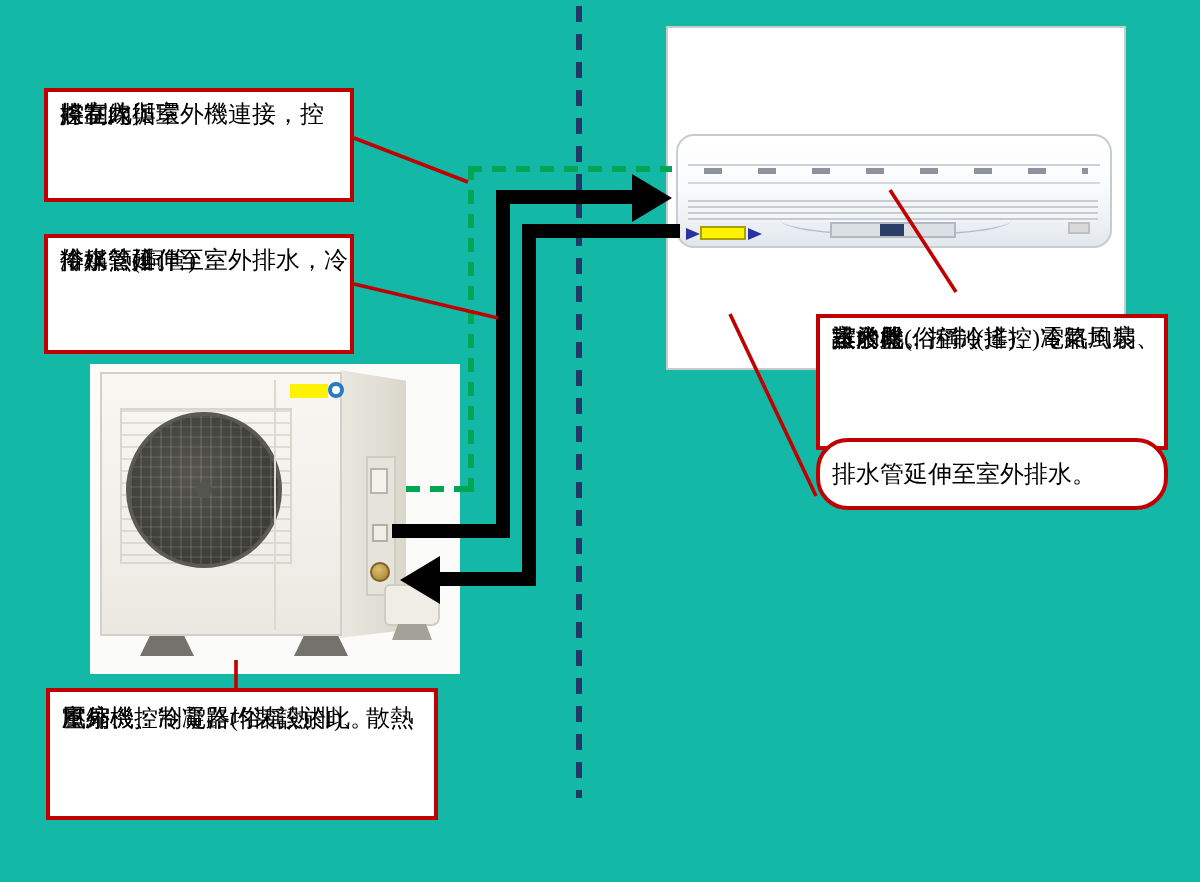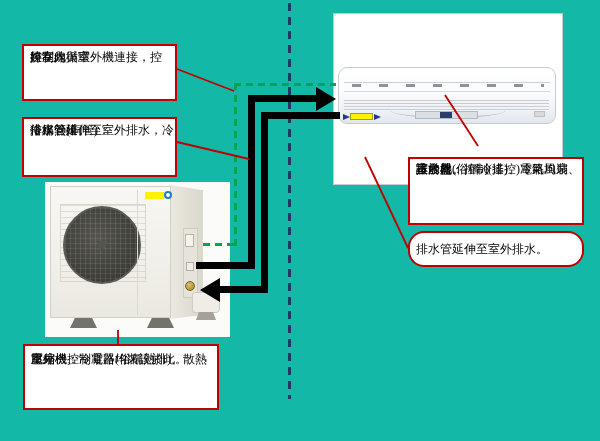--- a/index.html
+++ b/index.html
@@ -13,21 +13,21 @@
   .callout{
     background:#fff;border:2px solid var(--callout-border,#c00000);
     padding:4px 4px 2px 6px;font-size:12px;line-height:14.5px;white-space:nowrap;
     z-index:30;
   }
   .callout .c-line{position:static;display:block;}
   #callout-control{left:22px;top:44px;width:155px;height:57px;}
   #callout-refrigerant{left:22px;top:117px;width:155px;height:60px;font-family:Liberation Serif, serif;}
   #callout-outdoor{left:23px;top:344px;width:196px;height:66px;padding-top:6px;}
   #callout-indoor{left:408px;top:157px;width:176px;height:68px;padding-top:3px;line-height:15px;}
-  #callout-drain{left:408px;top:231px;width:176px;height:36px;padding-top:9px;border-radius:16px;}
+  #callout-drain{left:408px;top:219px;width:176px;height:36px;padding-top:9px;border-radius:16px;}
 
   
   .dash-v-blue{
     left:288px;top:3px;width:3px;height:396px;z-index:8;
     background:repeating-linear-gradient(180deg,var(--boundary-dash,#1f3864) 0 8px,transparent 8px 14px);
   }
   .dash-green-h{height:3px;z-index:9;
     background:repeating-linear-gradient(90deg,var(--control-dash,#00a651) 0 7px,transparent 7px 12px);}
   .dash-green-v{width:3px;z-index:9;
     background:repeating-linear-gradient(180deg,var(--control-dash,#00a651) 0 7px,transparent 7px 12px);}

